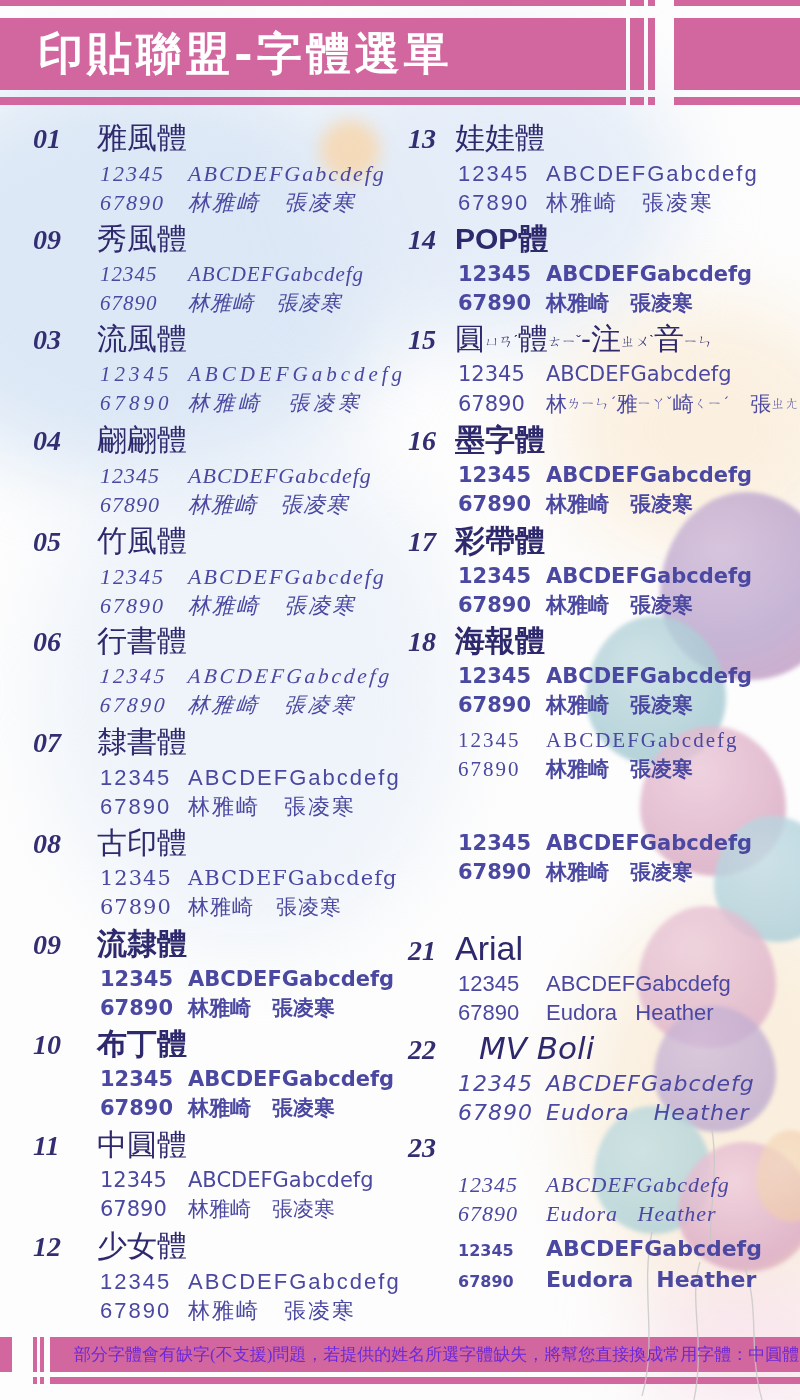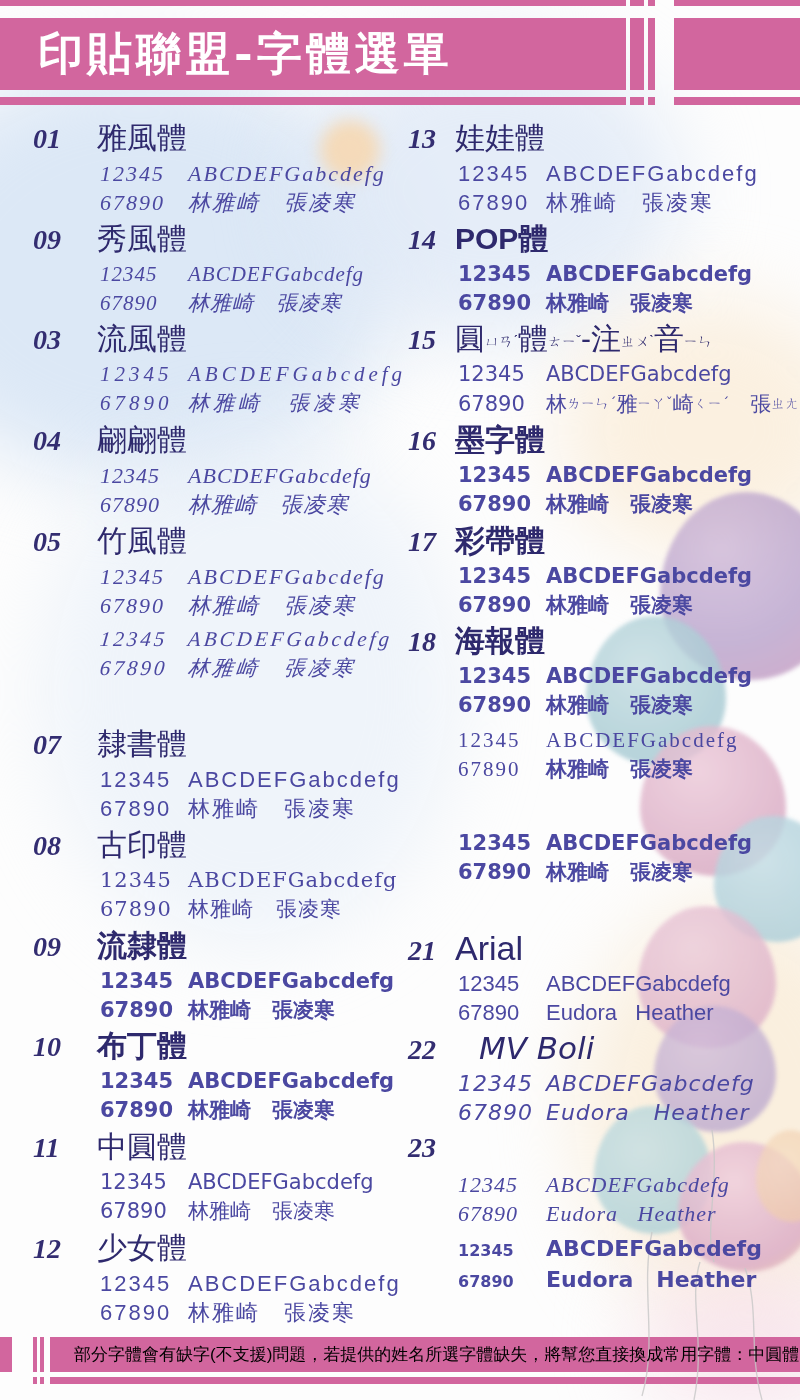--- a/index.html
+++ b/index.html
@@ -41,22 +41,22 @@
 
   #title{position:absolute;left:38px;top:22px;width:580px;height:64px;z-index:4;
          color:#ffffff;font-family:"DejaVu Serif",serif;font-weight:700;
          font-size:45px;line-height:64px;letter-spacing:4px;white-space:pre;}
 
   .ftr-band{top:1337px;height:35px;}
   .ftr-line{top:1377px;height:7px;}
   .fseg-blk{left:0;width:12px;} .fseg-b1{left:33px;width:4px;}
   .fseg-b2{left:40px;width:4px;} .fseg-main{left:50px;width:750px;}
   #footer-text{position:absolute;left:74px;top:1337px;width:726px;height:35px;z-index:4;
-         color:#000000;font-size:17px;line-height:35px;white-space:pre;
-         font-family:Liberation Sans, sans-serif;}
+         color:#6d28d9;font-size:17px;line-height:35px;white-space:pre;
+         font-family:Liberation Serif, serif;}
 
   
   .col{position:absolute;top:121px;z-index:2;}
   #col-left {left:33px;width:372px;--numw:64px;}
   #col-right{left:408px;width:386px;--numw:47px;}
   .entry{height:100.7px;overflow:visible;}
   .nline{display:flex;align-items:baseline;height:37px;}
   .num{flex:none;width:var(--numw);color:#332d71;
        font-family:"Liberation Serif",serif;font-style:italic;font-weight:600;font-size:28px;}
   .fname{color:#2e296d;font-size:30px;line-height:34px;white-space:pre;}
@@ -207,20 +207,24 @@
       <div class="srow r1">
         <span class="d">12345</span>
         <span class="t">ABCDEFGabcdefg</span>
       </div>
       <div class="srow r2">
         <span class="d">67890</span>
         <span class="t">林雅崎　張凌寒</span>
       </div>
     </div>
       <div class="entry f06">
+      <div class="nline">
+        <span class="num">06</span>
+        <span class="fname">行書體</span>
+      </div>
       <div class="srow r1">
         <span class="d">12345</span>
         <span class="t">ABCDEFGabcdefg</span>
       </div>
       <div class="srow r2">
         <span class="d">67890</span>
         <span class="t">林雅崎　張凌寒</span>
       </div>
     </div>
       <div class="entry f07">

